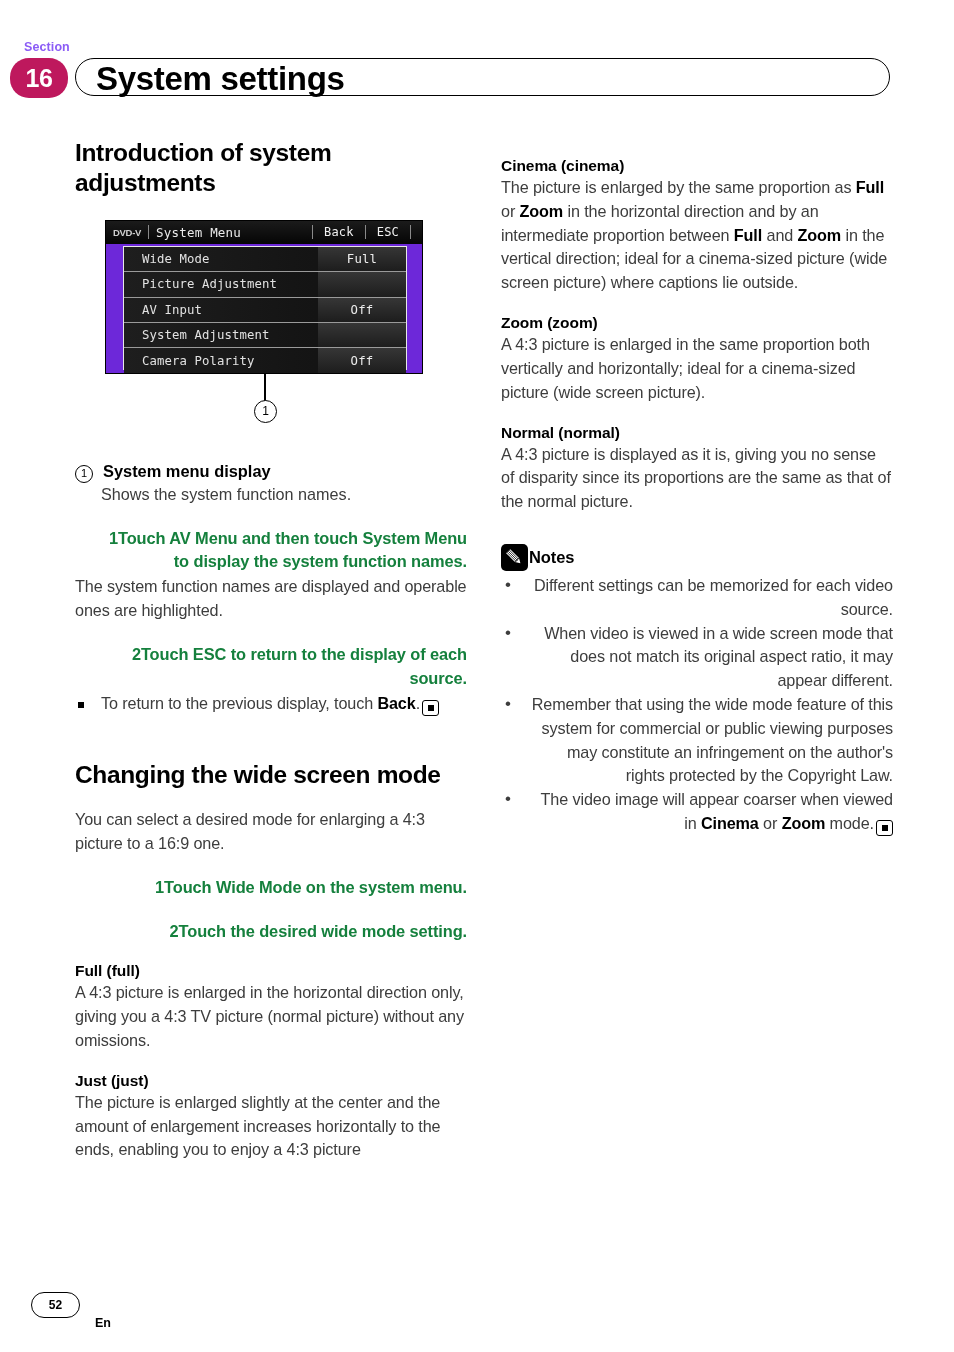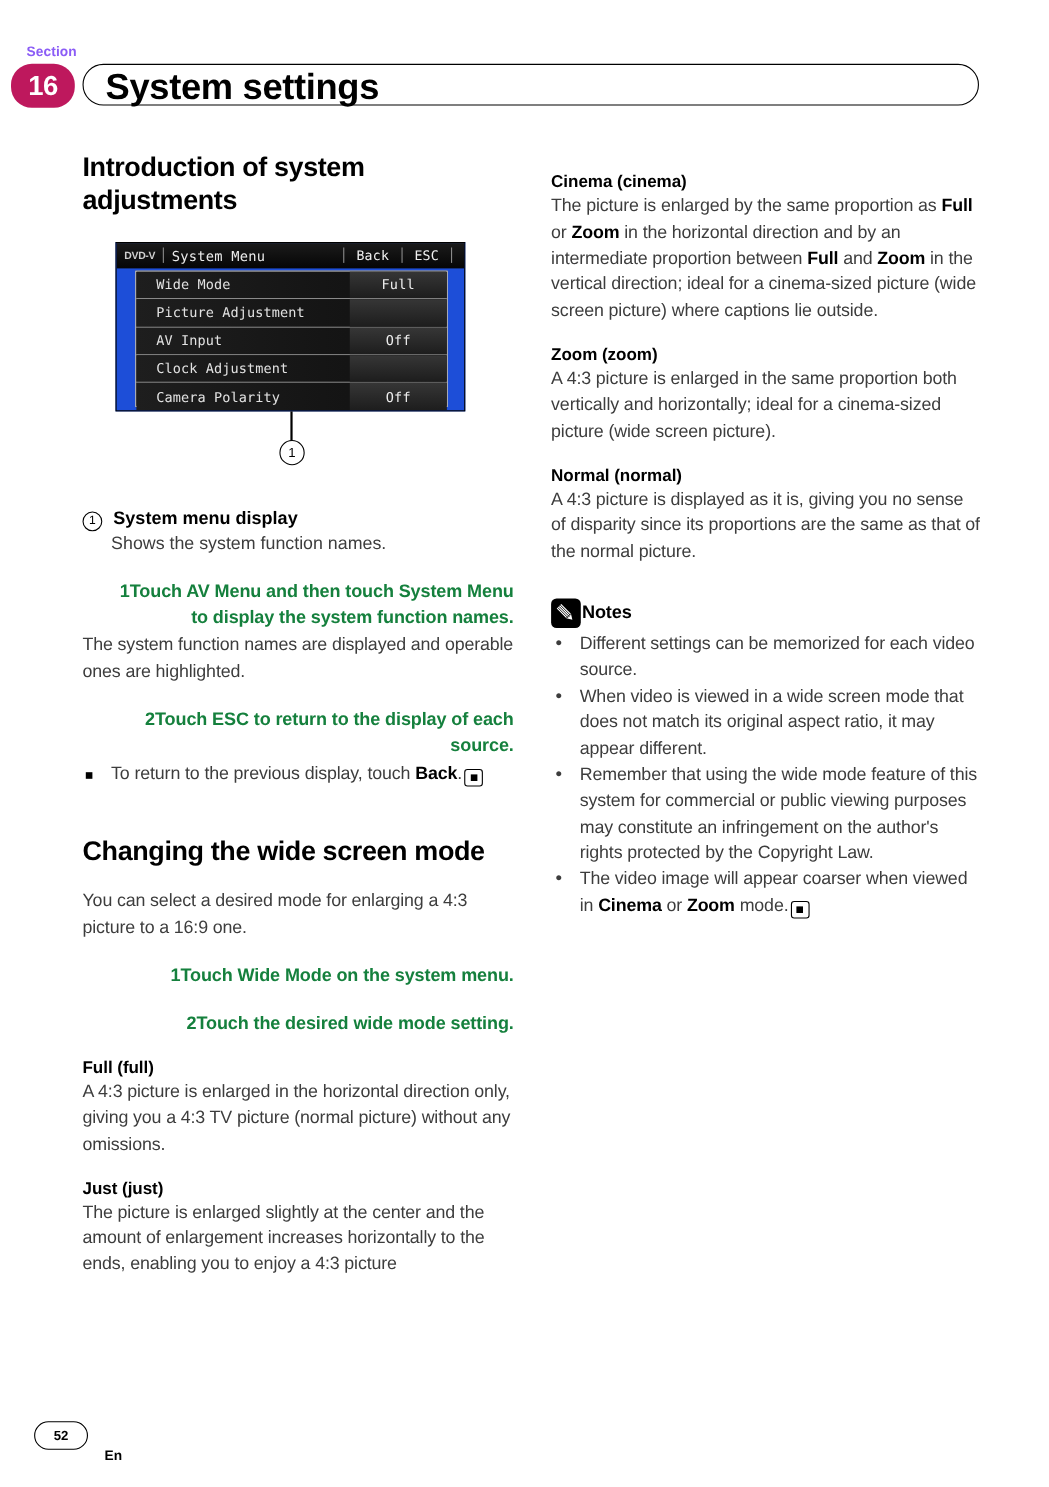--- a/index.html
+++ b/index.html
@@ -158,20 +158,21 @@
     left: 3px; top: 10px;
     width: 6px; height: 6px;
     background: #000;
   }
 
   
   ul.dotlist {
     list-style: none;
     margin: 3px 0 0 0;
     padding: 0;
+    text-align: right;
   }
   ul.dotlist li {
     position: relative;
     padding-left: 26px;
     margin-bottom: 0px;
     font-size: 16.2px;
     line-height: 1.47;
     color: #3d3d3d;
     letter-spacing: -.12px;
   }
@@ -225,21 +226,21 @@
 
   
   #lcd-figure {
     position: relative;
     margin: 22px 0 0 30px;
     width: 318px;
   }
   .lcd {
     width: 318px;
     height: 154px;
-    background: #1d4ed8;
+    background: #6d28d9;
     border: 1px solid #000;
     box-sizing: border-box;
     position: relative;
     font-family: "DejaVu Sans Mono", monospace;
     overflow: hidden;
   }
   .lcd-top {
     height: 23px;
     display: flex;
     align-items: center;
@@ -394,21 +395,21 @@
         </div>
         <div class="lcd-row">
           <span class="rname">Picture Adjustment</span>
           <span class="rval"></span>
         </div>
         <div class="lcd-row">
           <span class="rname">AV Input</span>
           <span class="rval">Off</span>
         </div>
         <div class="lcd-row">
-          <span class="rname">Clock Adjustment</span>
+          <span class="rname">System Adjustment</span>
           <span class="rval"></span>
         </div>
         <div class="lcd-row">
           <span class="rname">Camera Polarity</span>
           <span class="rval">Off</span>
         </div>
       </div>
     </div>
     <div class="callout-line"></div>
     <div class="callout-circle">1</div>

